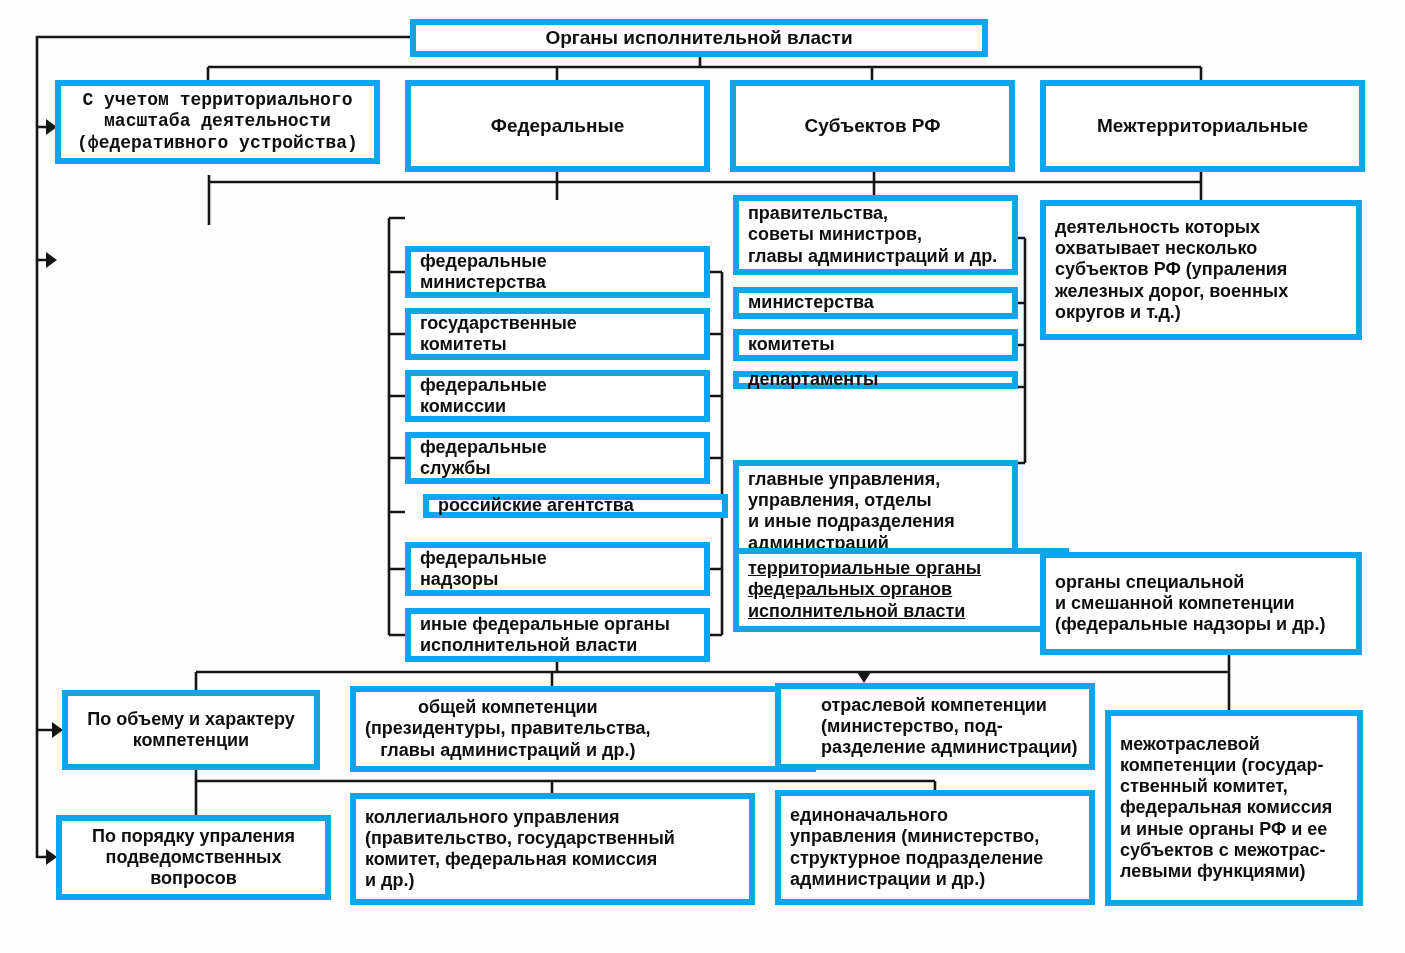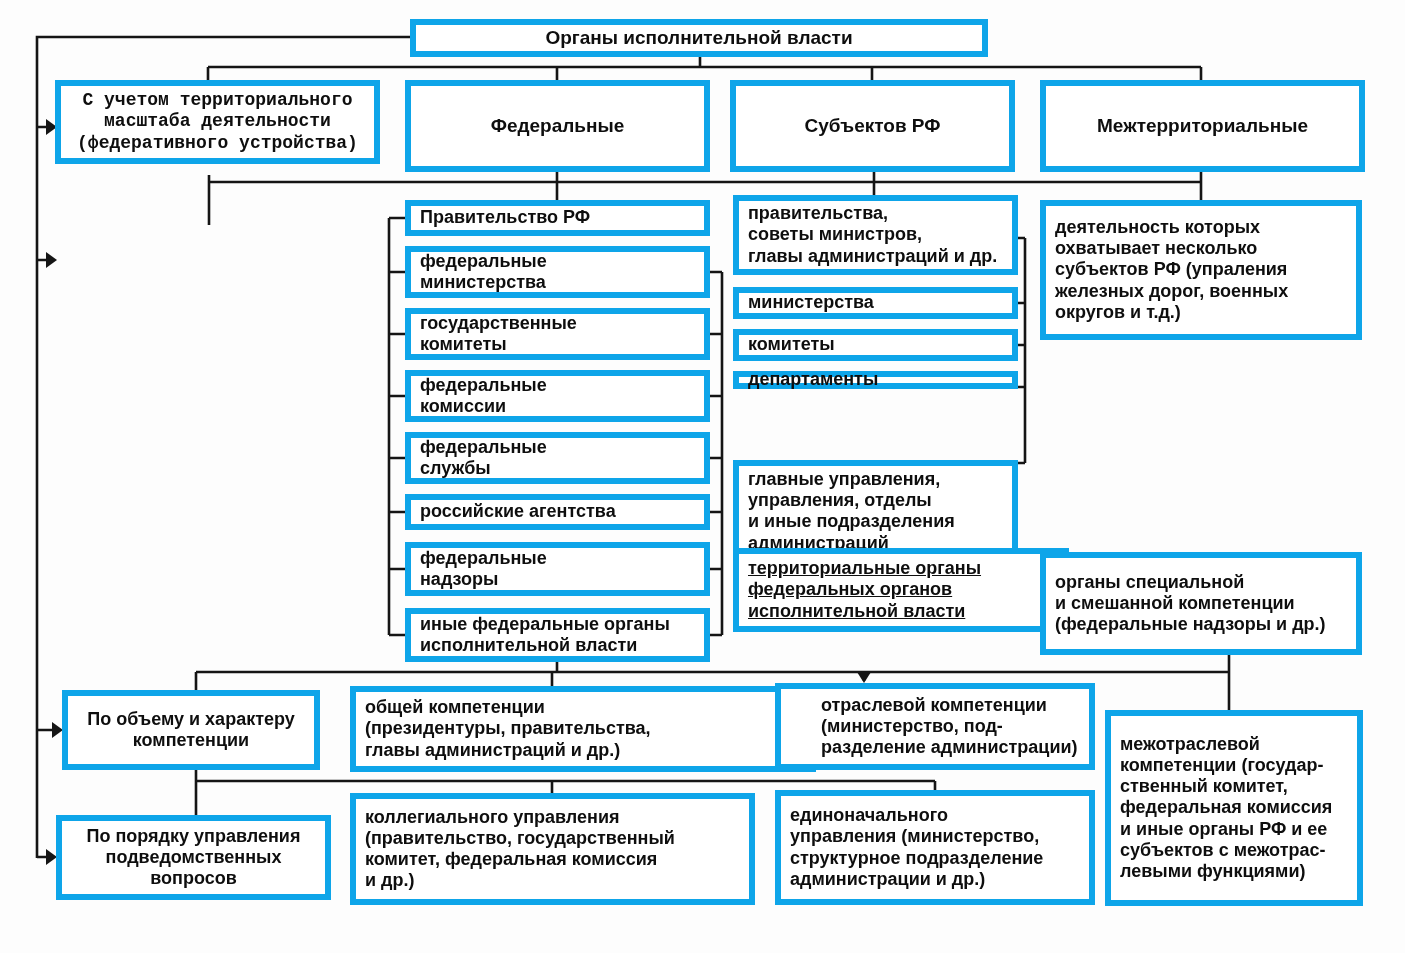--- a/index.html
+++ b/index.html
@@ -55,38 +55,37 @@
     </g>
   </svg>
 
   <div class="box center title" style="left:410px;top:19px;width:578px;height:38px;">Органы исполнительной власти</div>
 
   <div class="box center" style="left:55px;top:80px;width:325px;height:84px;font-family:Liberation Mono, monospace;">С учетом территориального
 масштаба деятельности
 (федеративного устройства)</div>
   <div class="box center" style="left:62px;top:690px;width:258px;height:80px;">По объему и характеру
 компетенции</div>
-  <div class="box center" style="left:56px;top:815px;width:275px;height:85px;">По порядку управления
+  <div class="box center" style="left:56px;top:815px;width:275px;height:85px;">По порядку упраления
 подведомственных
 вопросов</div>
 
   <div class="box center title" style="left:405px;top:80px;width:305px;height:92px;">Федеральные</div>
   <div class="box center title" style="left:730px;top:80px;width:285px;height:92px;">Субъектов РФ</div>
   <div class="box center title" style="left:1040px;top:80px;width:325px;height:92px;">Межтерриториальные</div>
 
-  <div class="box left" style="left:405px;top:200px;width:305px;height:36px;">Правительство РФ</div>
   <div class="box left" style="left:405px;top:246px;width:305px;height:52px;">федеральные
 министерства</div>
   <div class="box left" style="left:405px;top:308px;width:305px;height:52px;">государственные
 комитеты</div>
   <div class="box left" style="left:405px;top:370px;width:305px;height:52px;">федеральные
 комиссии</div>
   <div class="box left" style="left:405px;top:432px;width:305px;height:52px;">федеральные
 службы</div>
-  <div class="box left" style="left:405px;top:494px;width:305px;height:36px;">российские агентства</div>
+  <div class="box left" style="left:423px;top:494px;width:305px;height:24px;">российские агентства</div>
   <div class="box left" style="left:405px;top:542px;width:305px;height:54px;">федеральные
 надзоры</div>
   <div class="box left" style="left:405px;top:608px;width:305px;height:54px;">иные федеральные органы
 исполнительной власти</div>
 
   <div class="box left" style="left:733px;top:195px;width:285px;height:80px;">правительства,
 советы министров,
 главы администраций и др.</div>
   <div class="box left" style="left:733px;top:287px;width:285px;height:32px;">министерства</div>
   <div class="box left" style="left:733px;top:329px;width:285px;height:32px;">комитеты</div>
@@ -102,21 +101,21 @@
 
   <div class="box left" style="left:1040px;top:200px;width:322px;height:140px;">деятельность которых
 охватывает несколько
 субъектов РФ (упраления
 железных дорог, военных
 округов и т.д.)</div>
   <div class="box left" style="left:1040px;top:552px;width:322px;height:103px;">органы специальной
 и смешанной компетенции
 (федеральные надзоры и др.)</div>
 
-  <div class="box left" style="left:350px;top:686px;width:466px;height:86px;">общей компетенции
+  <div class="box left" style="left:350px;top:686px;width:466px;height:86px;text-align:center;">общей компетенции
 (президентуры, правительства,
 главы администраций и др.)</div>
   <div class="box left" style="left:775px;top:683px;width:320px;height:87px;padding-left:40px;">отраслевой компетенции
 (министерство, под-
 разделение администрации)</div>
   <div class="box left" style="left:1105px;top:710px;width:258px;height:196px;">межотраслевой
 компетенции (государ-
 ственный комитет,
 федеральная комиссия
 и иные органы РФ и ее

